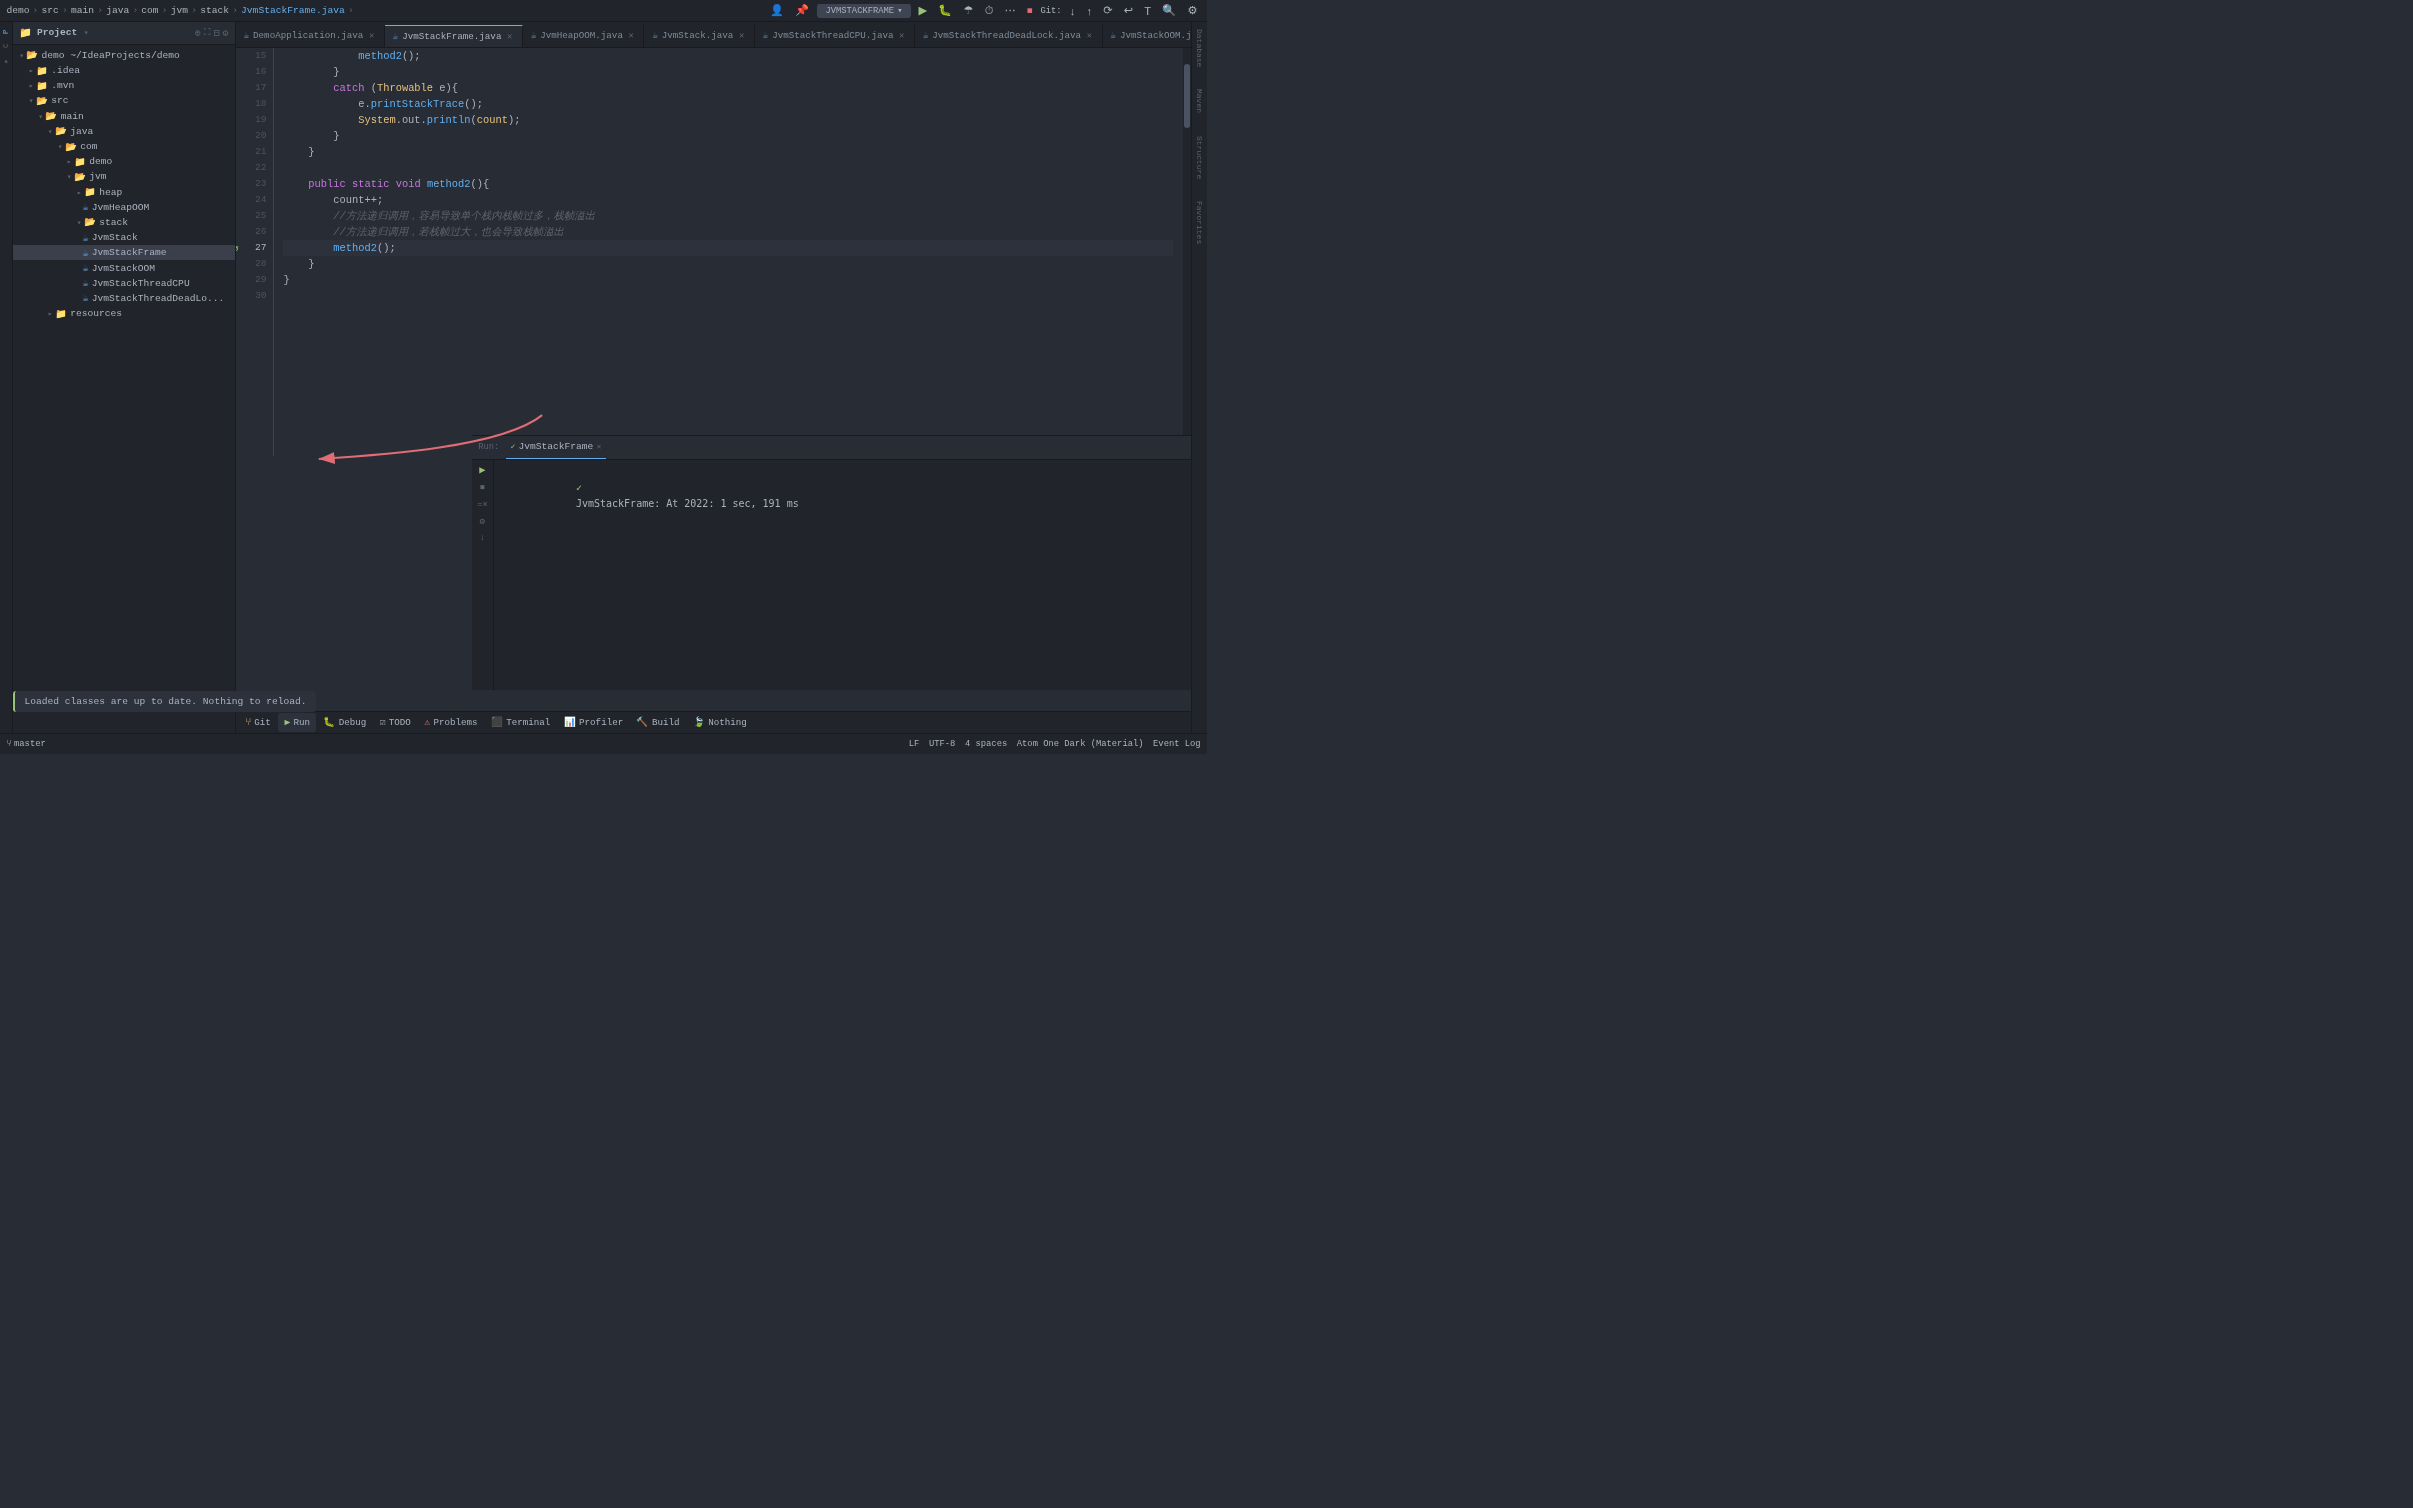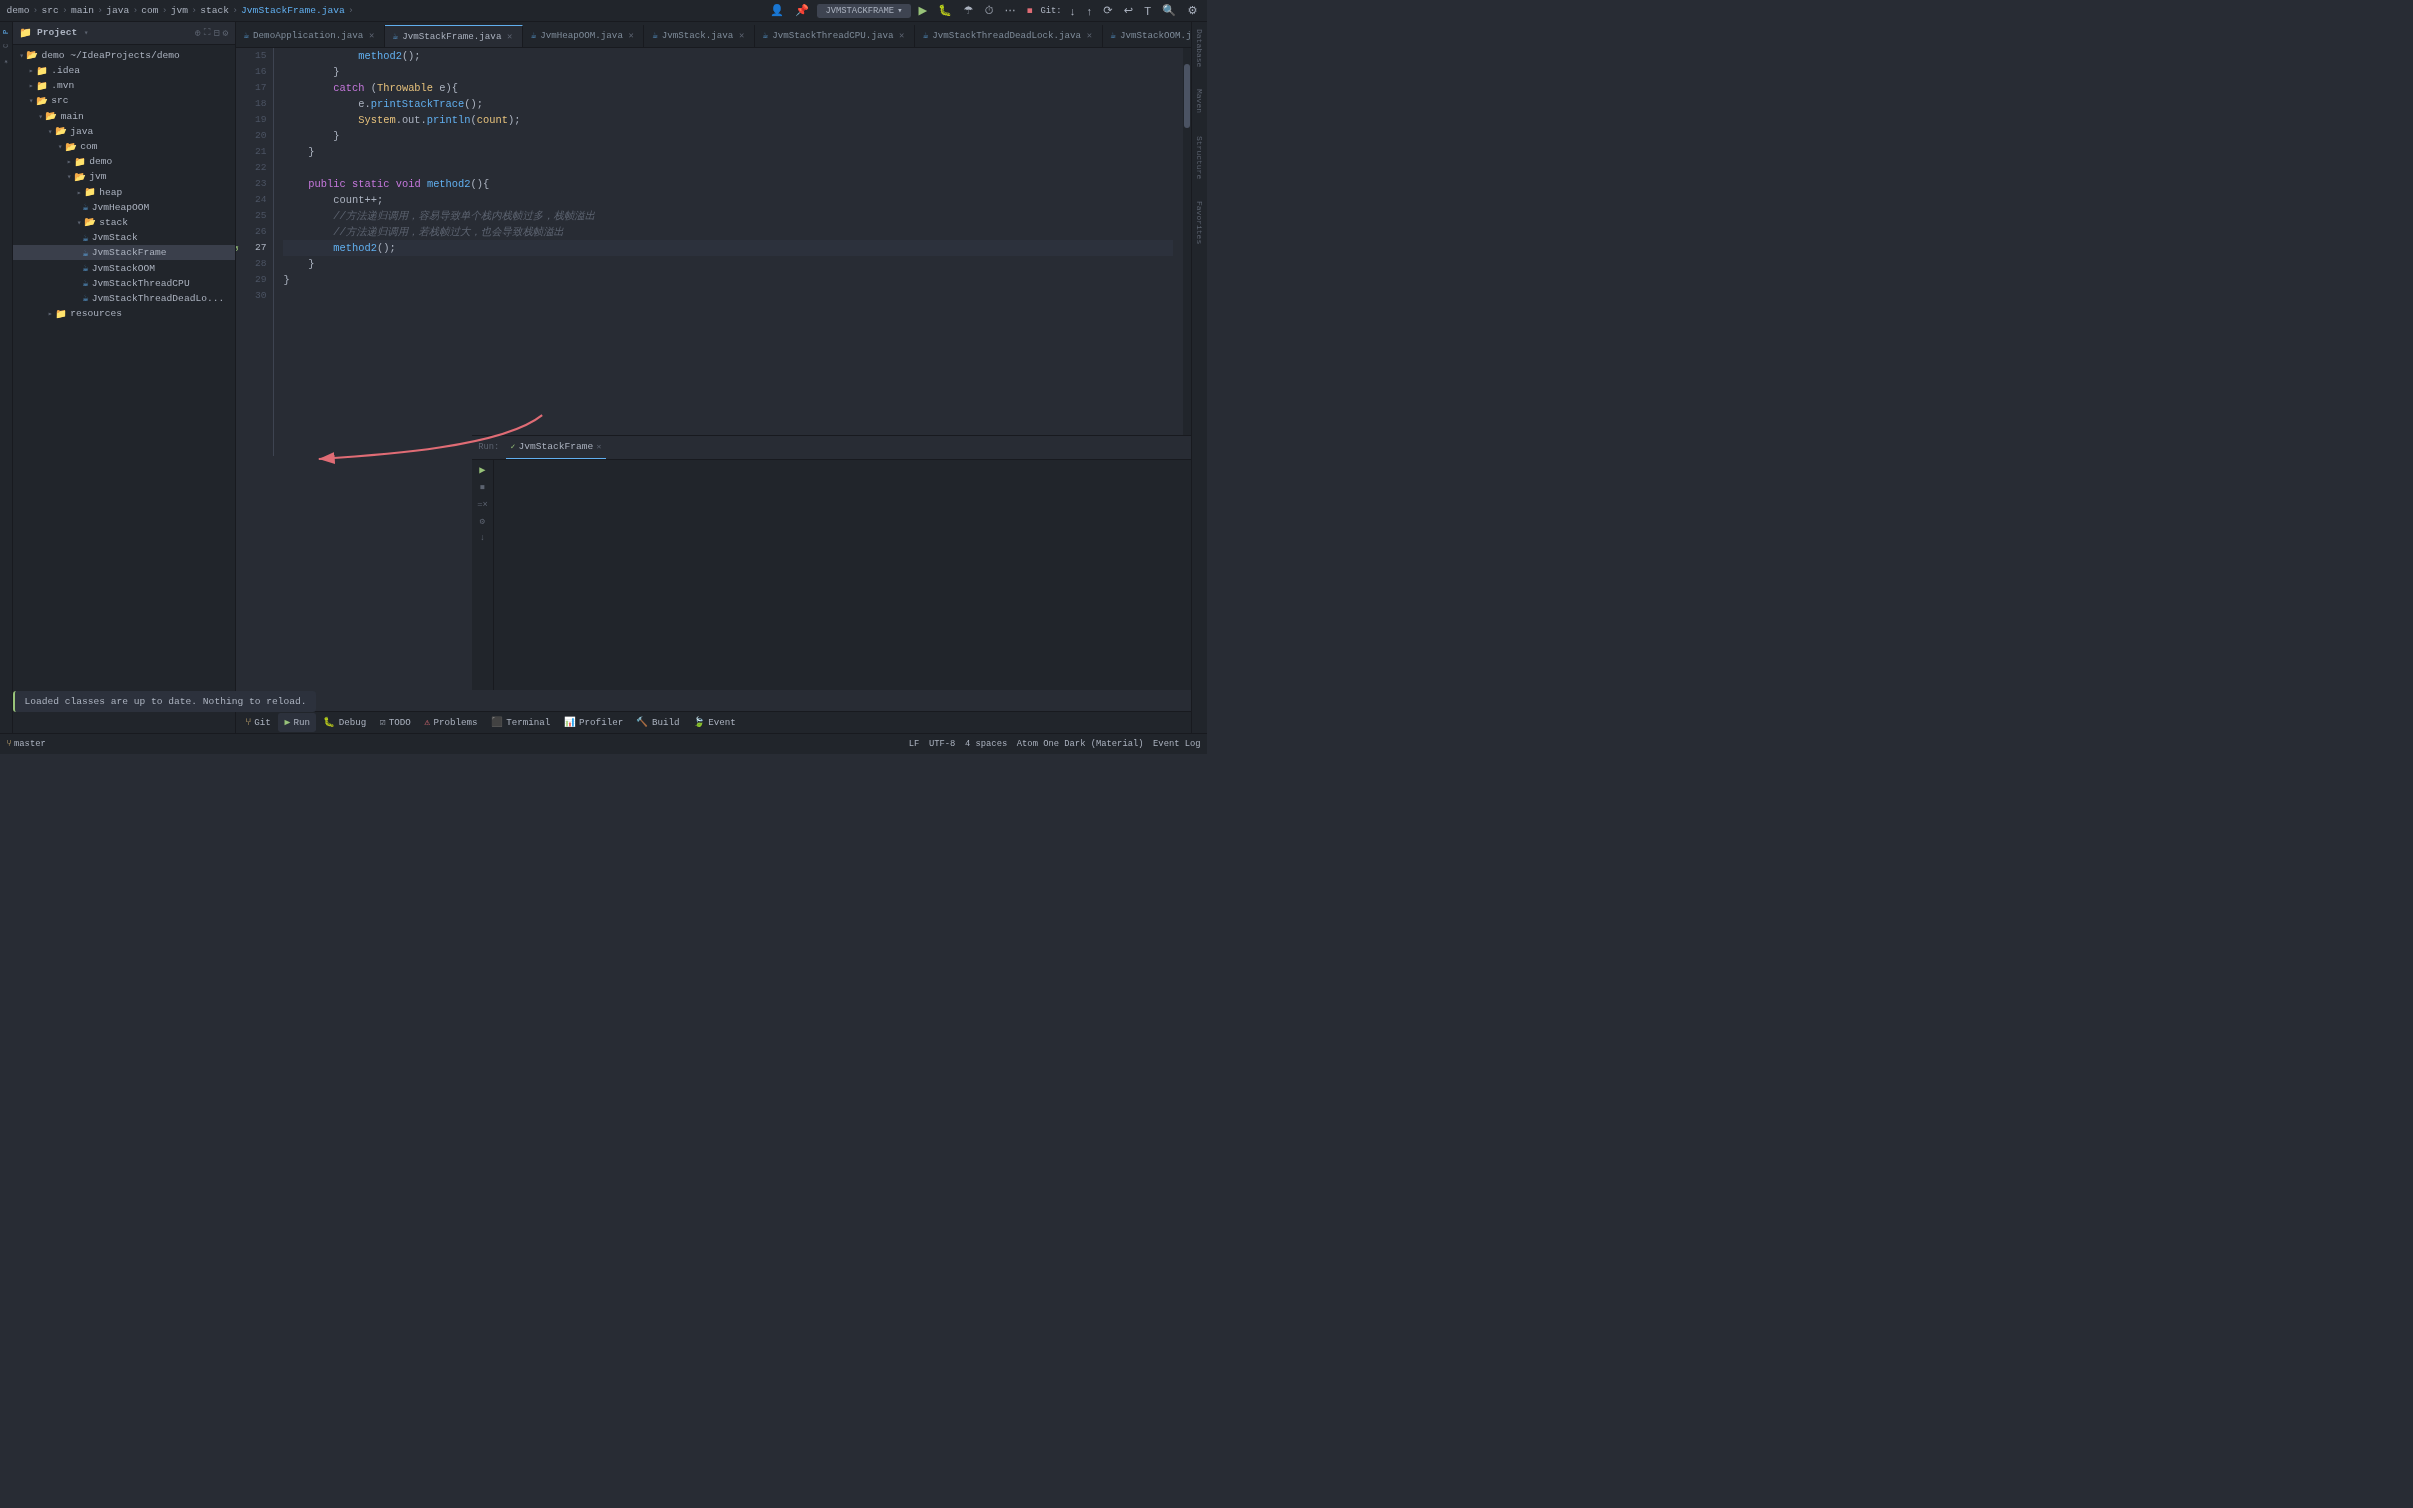--- a/index.html
+++ b/index.html
@@ -772,20 +772,24 @@
         <div class="run-left-icons">
           <span style="color:#98c379;font-size:10.4px;cursor:pointer">▶</span>
           <span style="color:#5c6370;font-size:9.6px;cursor:pointer">⏹</span>
           <span style="font-size:8.8px;color:#5c6370;cursor:pointer">=×</span>
           <span style="font-size:8.8px;color:#5c6370;cursor:pointer">⚙</span>
           <span style="font-size:8.8px;color:#5c6370;cursor:pointer">↓</span>
         </div>
 
         <div class="run-output">
 
+          <div class="output-line">
+            <span style="color:#98c379">✓ </span>
+            <span style="color:#abb2bf">JvmStackFrame: At 2022: 1 sec, 191 ms</span>
+          </div>
 
 
 
           <div class="output-line">
             
           </div>
 
         </div>
 
       </div>
@@ -819,21 +823,21 @@
       <div class="bottom-tab">
         <span class="bottom-tab-icon" style="color:#abb2bf">📊</span>
         <span>Profiler</span>
       </div>
       <div class="bottom-tab">
         <span class="bottom-tab-icon">🔨</span>
         <span>Build</span>
       </div>
       <div class="bottom-tab">
         <span class="bottom-tab-icon" style="color:#98c379">🍃</span>
-        <span>Event</span>
+        <span>Nothing</span>
       </div>
     </div>
   </div>
 
   <div class="right-icons">
     <span style="font-size:8px;color:#5c6370;writing-mode:vertical-rl;cursor:pointer;padding:3.2px 0">Database</span>
     <span style="font-size:8px;color:#5c6370;writing-mode:vertical-rl;cursor:pointer;padding:3.2px 0;margin-top:16px">Maven</span>
     <span style="font-size:8px;color:#5c6370;writing-mode:vertical-rl;cursor:pointer;padding:3.2px 0;margin-top:16px">Structure</span>
     <span style="font-size:8px;color:#5c6370;writing-mode:vertical-rl;cursor:pointer;padding:3.2px 0;margin-top:16px">Favorites</span>
   </div>

